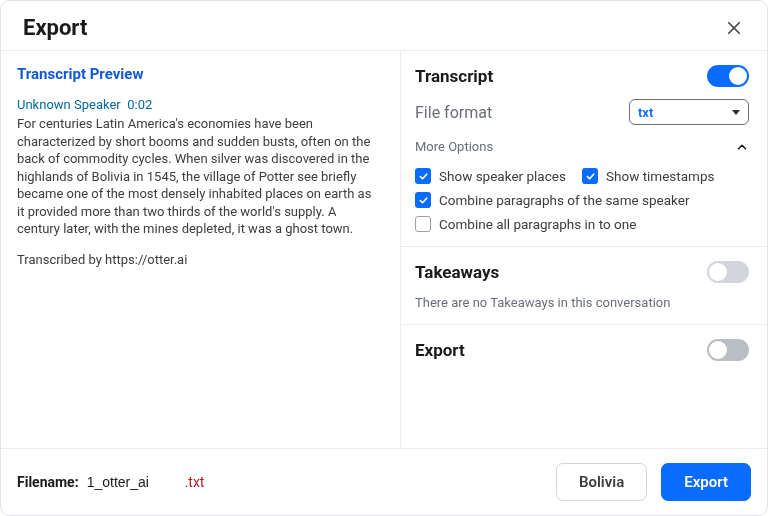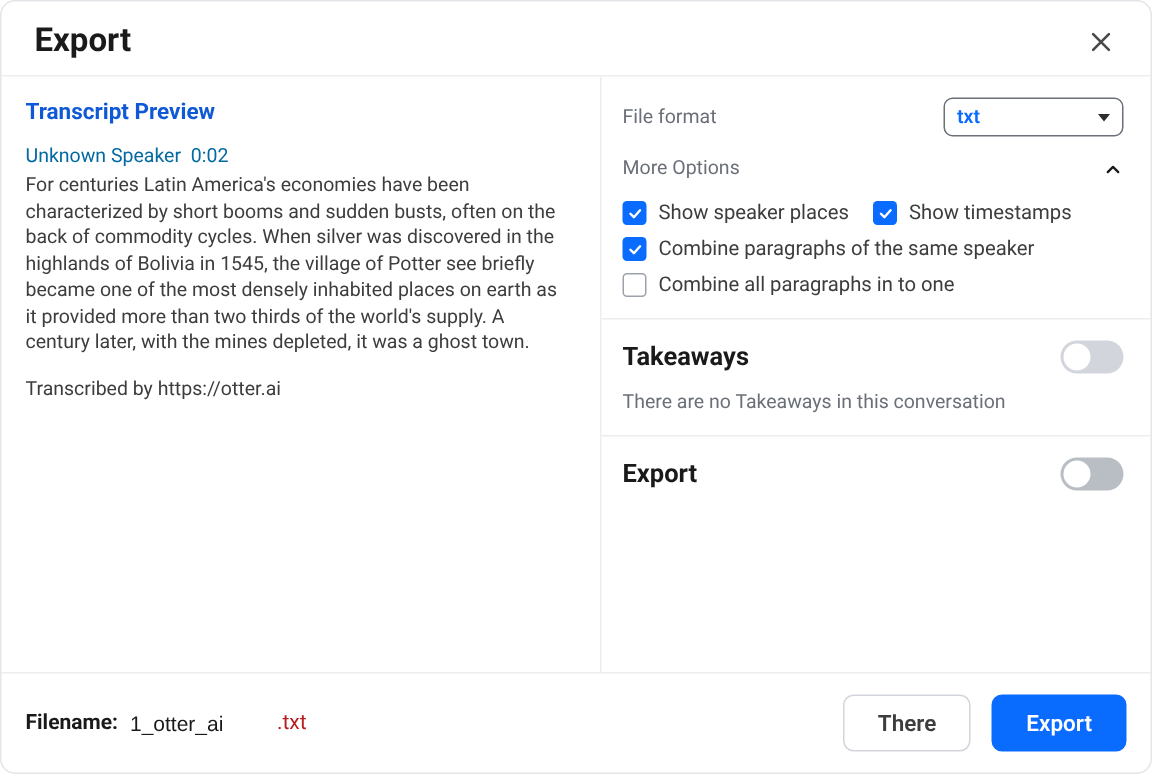--- a/index.html
+++ b/index.html
@@ -115,21 +115,21 @@
   .toggle.audio-off { background:#b9bdc4; }
   .toggle.audio-off .knob { background:#fff; left:2px; }
 
   .field-row {
     display: flex;
     align-items: center;
     justify-content: space-between;
     margin-bottom: 14px;
   }
   .field-label {
-    font-size: 13px;
+    font-size: 16px;
     color: #6a6f78;
   }
   .select {
     width: 120px;
     height: 26px;
     border: 1px solid #6a6f78;
     border-radius: 6px;
     display: flex;
     align-items: center;
     justify-content: space-between;
@@ -267,20 +267,26 @@
       <div class="preview-title">Transcript Preview</div>
       <div class="speaker-line">
         <span>Unknown Speaker</span>&nbsp;&nbsp;<span>0:02</span>
       </div>
       <div class="preview-text">For centuries Latin America's economies have been characterized by short booms and sudden busts, often on the back of commodity cycles. When silver was discovered in the highlands of Bolivia in 1545, the village of Potter see briefly became one of the most densely inhabited places on earth as it provided more than two thirds of the world's supply. A century later, with the mines depleted, it was a ghost town.</div>
       <div class="footer-line">Transcribed by https://otter.ai</div>
     </div>
 
     <div class="right-panel">
 
+      <div class="section-row">
+        <div class="section-title">Transcript</div>
+        <div class="toggle on">
+            <div class="knob"></div>
+          </div>
+      </div>
 
       <div class="field-row">
         <div class="field-label">File format</div>
         <div class="select">
           <span>txt</span>
           <span class="caret"></span>
         </div>
       </div>
 
       <div class="more-row">
@@ -346,21 +352,21 @@
   </div>
 
   <div class="dlg-footer">
     <div class="fname-wrap">
       <span class="fname-label">Filename:</span>
       <input class="fname-input" value="1_otter_ai" style="">
       <span class="fname-ext">.txt</span>
     </div>
     <div class="btn-row">
       <div class="btn btn-secondary">
-        <span>There</span>
+        <span>Bolivia</span>
       </div>
       <div class="btn btn-primary">
         <span>Export</span>
       </div>
     </div>
   </div>
 
 </div>
 
 </body></html>

